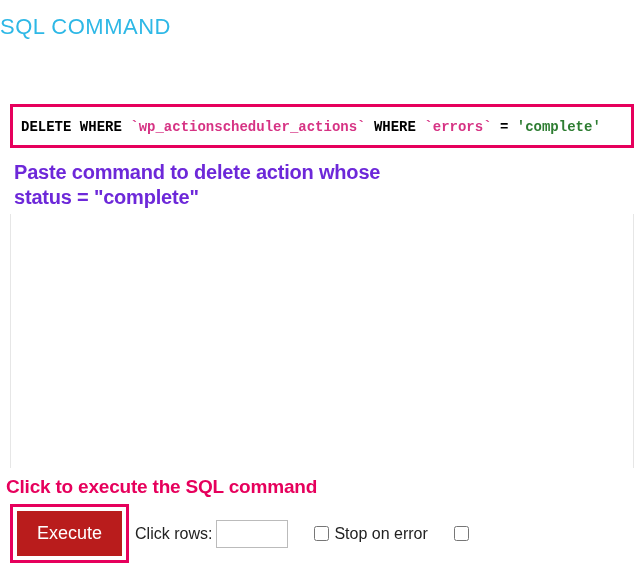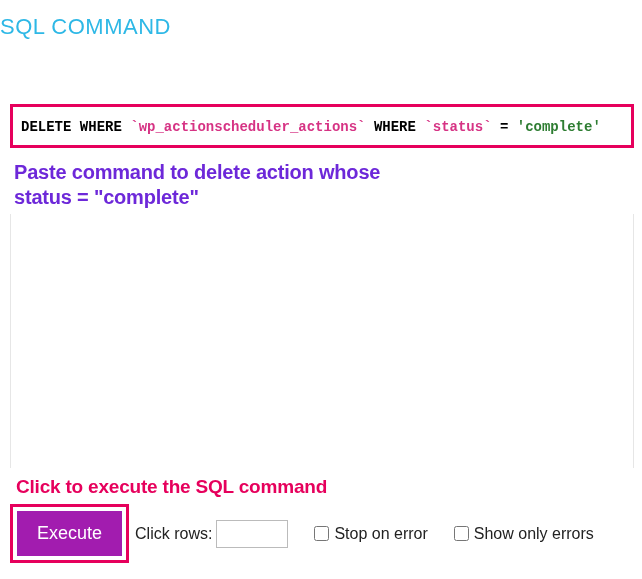--- a/index.html
+++ b/index.html
@@ -47,21 +47,21 @@
     line-height: 1.25;
     text-shadow:
       -1px -1px 0 #fff, 1px -1px 0 #fff,
       -1px  1px 0 #fff, 1px  1px 0 #fff,
        0   -1px 0 #fff, 0    1px 0 #fff,
       -1px  0   0 #fff, 1px  0   0 #fff;
     letter-spacing: -0.2px;
   }
   .annotation-2 {
     position: absolute;
-    left: 16px;
+    left: 6px;
     top: 476px;
     color: #e6005c;
     font-weight: 800;
     font-size: 19px;
     text-shadow:
       -1px -1px 0 #fff, 1px -1px 0 #fff,
       -1px  1px 0 #fff, 1px  1px 0 #fff,
        0   -1px 0 #fff, 0    1px 0 #fff,
       -1px  0   0 #fff, 1px  0   0 #fff;
     letter-spacing: -0.2px;
@@ -83,21 +83,21 @@
     width: 628px;
     display: flex;
     align-items: center;
   }
   .exec-wrap {
     border: 3px solid #e6005c;
     padding: 4px;
     display: inline-block;
   }
   .exec-btn {
-    background: #a21caf;
+    background: #b91c1c;
     color: #fff;
     border: none;
     font-size: 18px;
     font-weight: 400;
     padding: 12px 20px;
     cursor: pointer;
     font-family: inherit;
   }
   .limit-label {
     margin-left: 6px;
@@ -129,21 +129,21 @@
     color: #222;
   }
 </style>
 </head>
 <body>
 
 <div class="heading">SQL COMMAND</div>
 
 <div class="sql-box">
   <span class="sql-code">
-    <span class="kw">DELETE</span><span> </span><span class="kw">WHERE</span><span> </span><span class="ident">`wp_actionscheduler_actions`</span><span> </span><span class="kw">WHERE</span><span> </span><span class="col">`status`</span><span> </span><span>=</span><span> </span><span class="str">'complete'</span>
+    <span class="kw">DELETE</span><span> </span><span class="kw">WHERE</span><span> </span><span class="ident">`wp_actionscheduler_actions`</span><span> </span><span class="kw">WHERE</span><span> </span><span class="col">`errors`</span><span> </span><span>=</span><span> </span><span class="str">'complete'</span>
   </span>
 </div>
 
 <div class="annotation-1">Paste command to delete action whose<br>status = "complete"</div>
 
 <div class="textarea-region"></div>
 
 <div class="annotation-2">Click to execute the SQL command</div>
 
 <div class="bottom-row">
@@ -151,15 +151,14 @@
     <button class="exec-btn">Execute</button>
   </span>
   <span class="limit-label">Click rows:</span>
   <input type="text" class="limit-input" value="" style="">
   <span class="cb-group">
     <input type="checkbox" id="stop" style="">
     <label for="stop">Stop on error</label>
   </span>
   <span class="cb-group">
     <input type="checkbox" id="onlyerr" style="">
-    <label for="onlyerr">Show only errors</label>
   </span>
 </div>
 
 </body></html>

